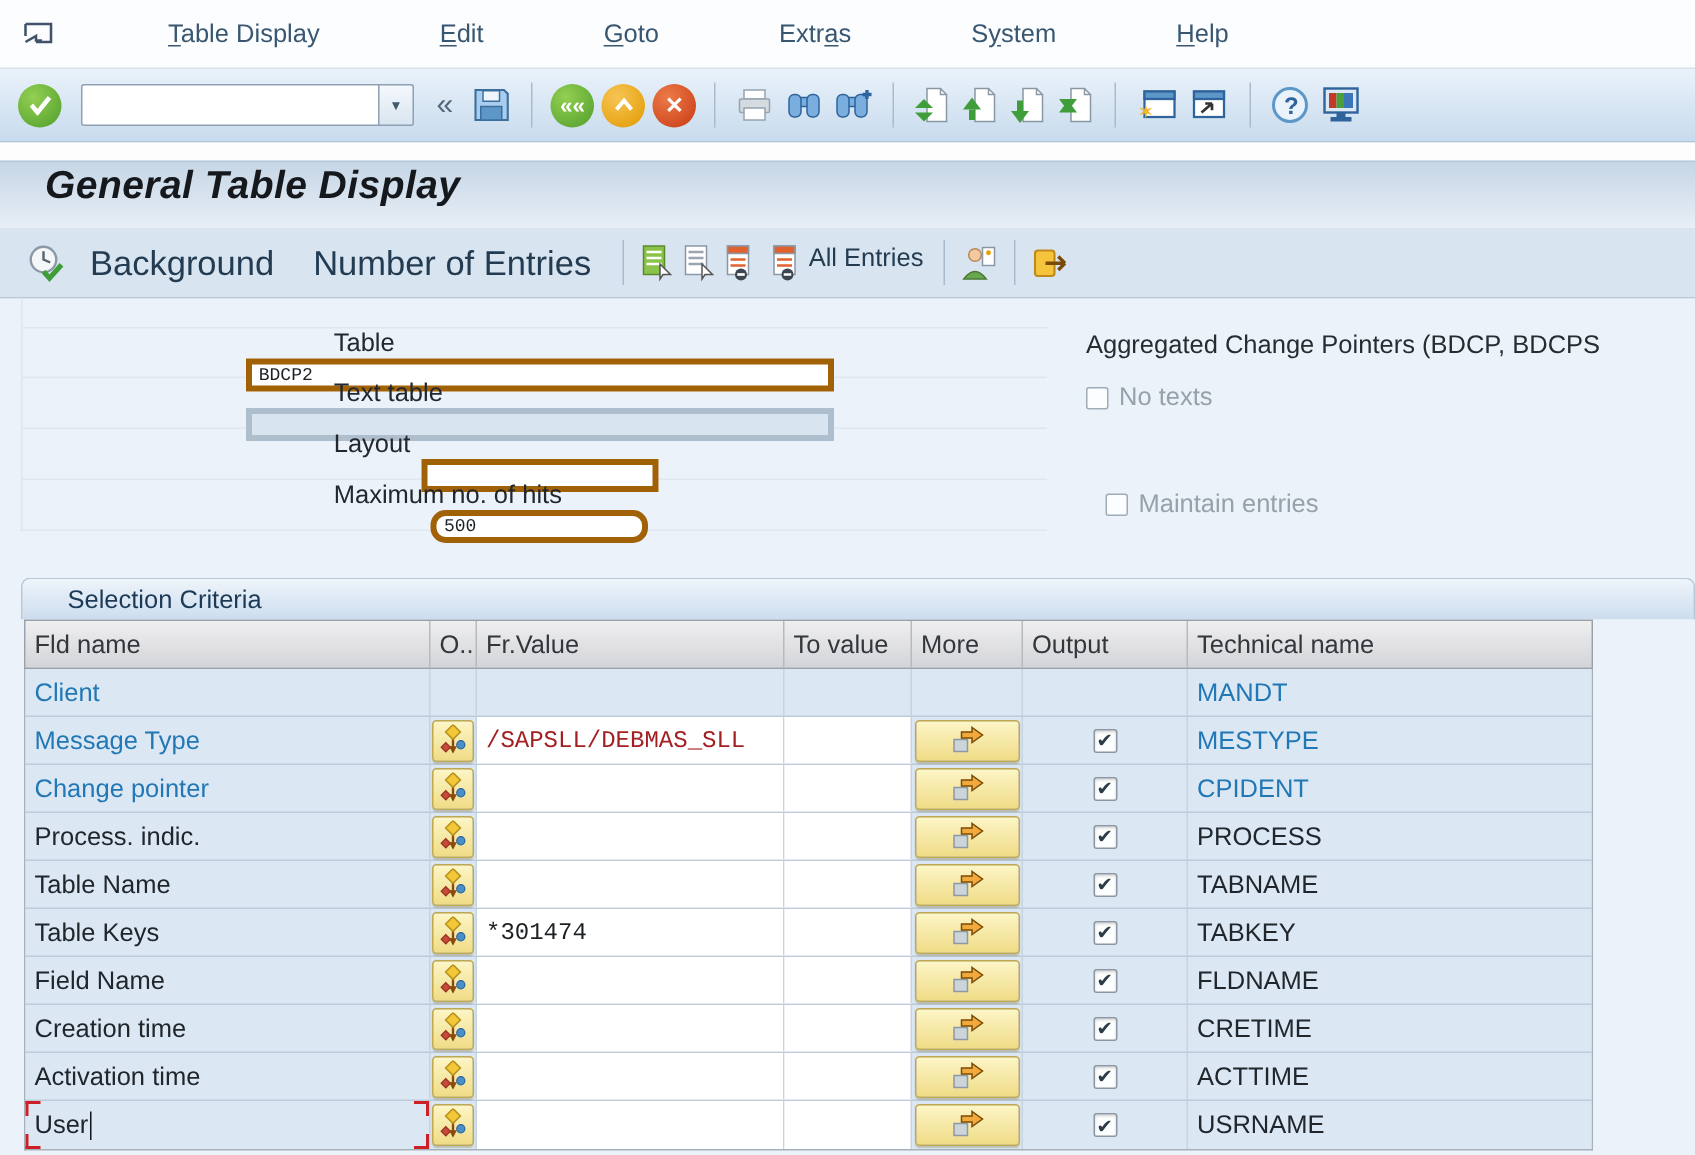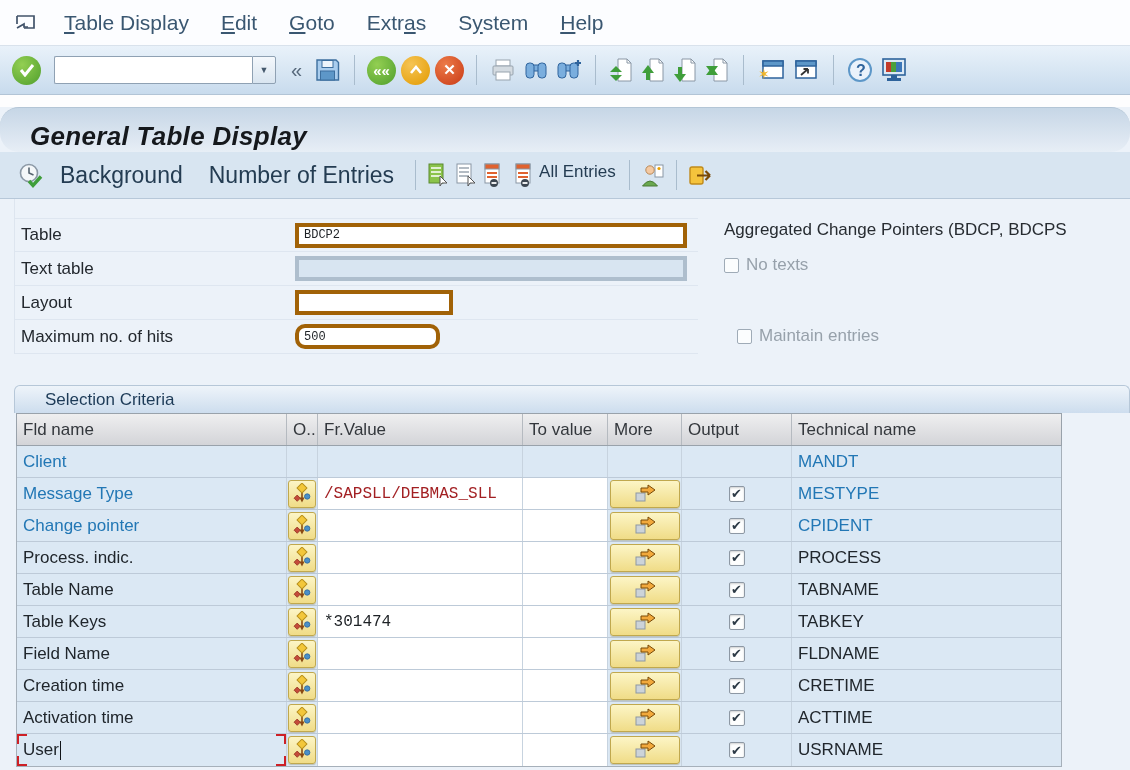--- a/index.html
+++ b/index.html
@@ -5,21 +5,21 @@
   * { box-sizing: border-box; }
   body { margin: 0; background: #fff; }
   .screen { width: 1130px; height: 770px; position: relative; overflow: hidden;
             font-family: "Liberation Sans", sans-serif; background: #ecf2f9; }
 
   
   .menubar { height: 46px; background: #fcfdff; border-bottom: 1px solid #d9e2ec;
              display: flex; align-items: center; padding-left: 14px; }
   .sysmenu { width: 30px; height: 24px; display: flex; align-items: center; }
   .menus { display: flex; gap: 16px; margin-left: 12px; }
-  .menu-item { font-size: 21px; color: #3a5771; padding: 4px 8px; cursor: default; }
+  .menu-item { font-size: 17px; color: #3a5771; padding: 4px 8px; cursor: default; margin-left: 48px; }
   .menu-item u { text-underline-offset: 2px; }
 
   
   .stdbar { height: 49px; background: linear-gradient(#e9f2fa, #c8dbed);
             border-bottom: 1px solid #b2c4d6; display: flex; align-items: center;
             padding-left: 12px; gap: 5px; }
   .tbtn { background: none; border: none; padding: 1px; display: flex; align-items: center;
           justify-content: center; cursor: default; }
   .circle { width: 29px; height: 29px; border-radius: 50%; border: none; color: #fff;
             font-weight: bold; display: flex; align-items: center; justify-content: center;
@@ -32,39 +32,39 @@
                  border-radius: 2px 0 0 2px; padding: 0 4px; font-size: 15px;
                  font-family: "Liberation Sans", sans-serif; background: #fff; }
   .combo .drop { width: 24px; border: 1px solid #8fa1b3; background: linear-gradient(#f4f8fc,#d9e5f0);
                  font-size: 9px; color: #44586c; border-radius: 0 2px 2px 0; padding: 0; }
   .chev { font-size: 20px; color: #55677a; padding: 0 6px; background: none; border: none; }
   .sep { width: 1px; height: 30px; background: #a9bccd; margin: 0 7px; }
 
   
   .gapstrip { height: 12px; background: #fdfdfe; }
   .titlebar { height: 45px; background: linear-gradient(#c6d6e6, #e7eef6);
-              border-top: 1px solid #b3c5d6; display: flex; align-items: flex-end; border-radius: 19px; }
+              border-top: 1px solid #b3c5d6; display: flex; align-items: flex-start; }
   .titlebar h1 { margin: 0 0 0 30px; font-size: 26px; font-style: italic; font-weight: bold;
                  color: #15181c; letter-spacing: .3px; }
 
   
   .appbar { height: 47px; background: #d8e5f1; border-bottom: 1px solid #b7c8d9;
             display: flex; align-items: center; padding-left: 16px; gap: 2px; }
   .txtbtn { background: none; border: none; font-size: 23px; color: #243c52;
             padding: 6px 12px; font-family: inherit; }
   .icontext { display: flex; align-items: flex-start; gap: 2px; background: none; border: none;
               font-size: 17px; color: #243c52; padding: 2px 4px; font-family: inherit; }
 
   
   .content { position: relative; height: 571px; background: #ecf2f9; }
 
   .form-area { position: absolute; left: 14px; top: 0; width: 684px; padding-top: 19px;
                border-left: 1px solid #dde5ef; }
   .frow { display: flex; align-items: center; height: 34px; border-bottom: 1px solid #dee6f0;
-          padding-left: 6px; }
+          padding-left: 6px; flex-direction: column; }
   .frow:first-of-type { border-top: 1px solid #dee6f0; }
   .frow label { width: 274px; font-size: 17px; color: #23282e; }
   .sapinput { height: 25px; border: 4px solid #a16207; padding: 0 5px; color: #1d2125;
               font-family: "Liberation Mono", monospace; font-size: 12px; background: #fff; }
   .sapinput:disabled { background: #d8e5f1; border-color: #aebecd; }
   .w-table { width: 392px; } .w-layout { width: 158px; } .w-hits { width: 145px; border-radius: 10px; }
 
   .form-right { position: absolute; left: 724px; top: 21px; right: 0; overflow: hidden; }
   .agg { font-size: 17px; color: #272c31; white-space: nowrap; }
   .cbrow { display: flex; align-items: center; margin-top: 15px; font-size: 17px; color: #97a1ab; }

